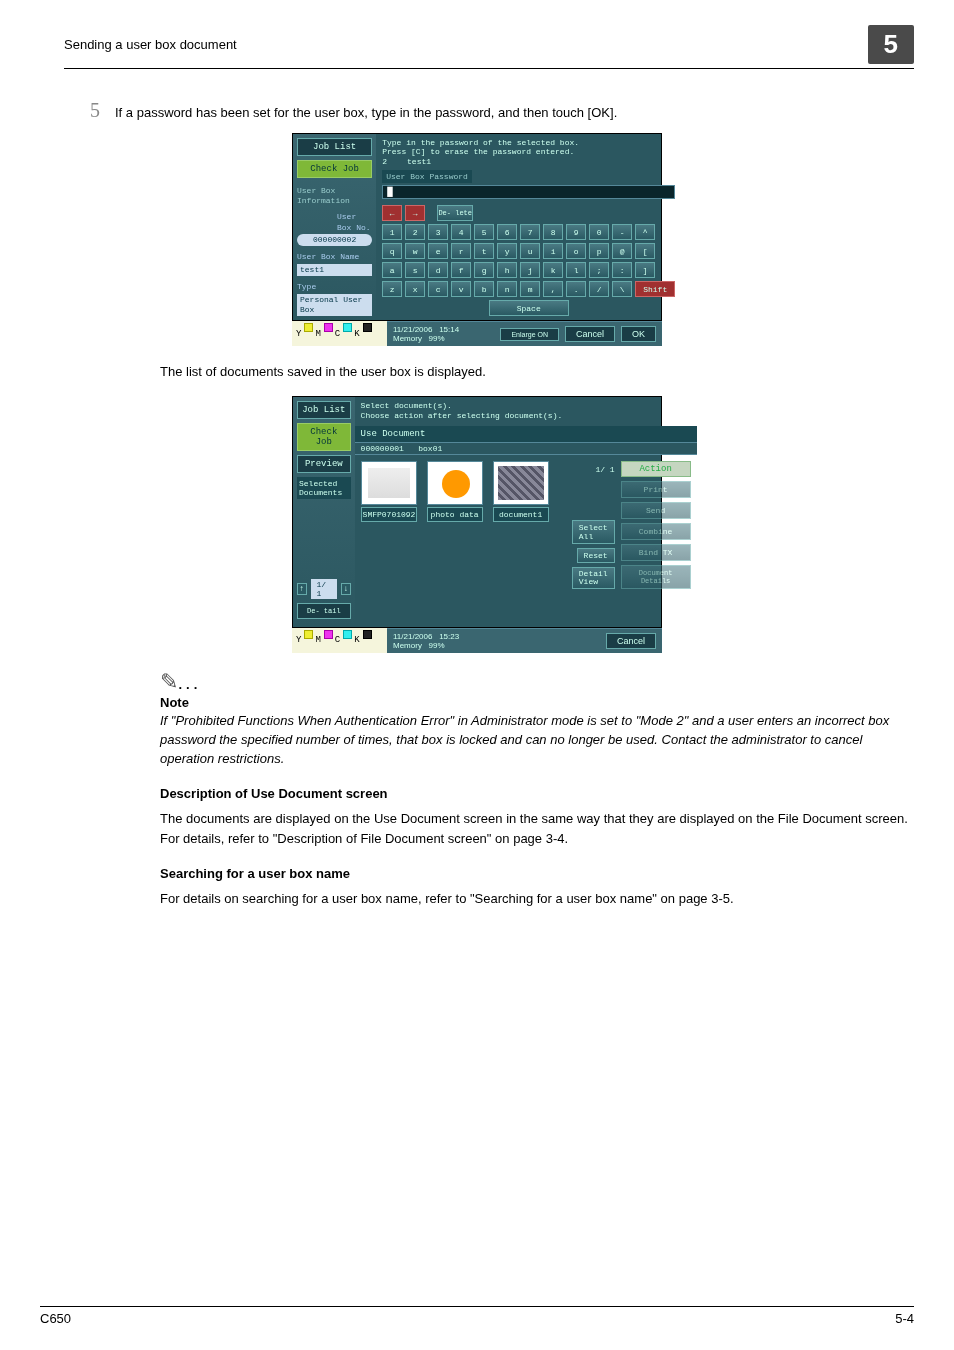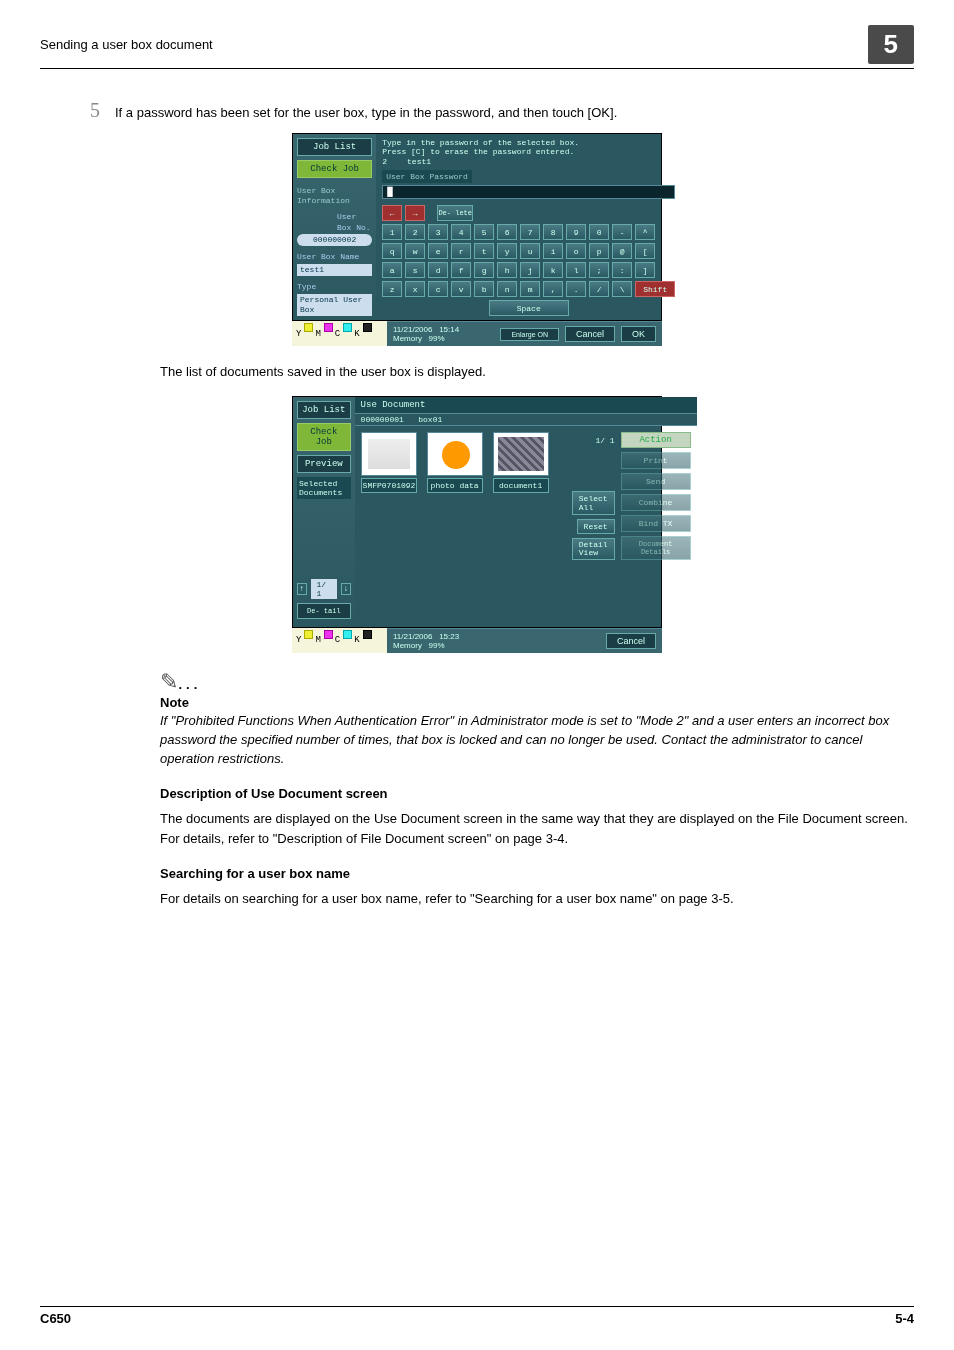--- a/index.html
+++ b/index.html
@@ -1,17 +1,17 @@
 <!DOCTYPE html>
 <html><head>
 <meta charset="utf-8">
 <style>
   * { margin: 0; padding: 0; box-sizing: border-box; }
   body { font-family: Arial, Helvetica, sans-serif; font-size: 13px; color: #000; background: #fff; width: 954px; margin: 0 auto; padding: 0 40px; }
-  .header { display: flex; justify-content: space-between; align-items: center; border-bottom: 1px solid #000; padding: 25px 0 4px 0; margin-bottom: 30px; }
+  .header { display: flex; justify-content: space-between; align-items: center; border-bottom: 1px solid #000; padding: 25px 0 4px 0; margin-bottom: 30px; margin-left: 24px; }
   .header-title { font-size: 13px; }
   .chapter-box { background: #4a4a4a; color: #fff; font-size: 26px; font-weight: bold; padding: 4px 16px; border-radius: 2px; }
   .step-row { display: flex; align-items: flex-start; margin-bottom: 10px; }
   .step-num { font-family: Georgia, serif; font-size: 20px; color: #888; width: 75px; text-align: right; padding-right: 15px; flex-shrink:0; }
   .step-text { flex: 1; line-height: 1.5; padding-top: 4px; }
   .body-text { margin-left: 120px; margin-top: 14px; margin-bottom: 14px; line-height: 1.5; }
   .screenshot { margin: 10px auto 16px auto; width: 370px; }
   .scr-frame { border: 1px solid #000; background: #2b5760; display: flex; position: relative; font-family: "Courier New", monospace; font-size: 9px; color: #cfe; }
   .scr-left { width: 95px; background: linear-gradient(#3a6670,#2b5760); padding: 4px; }
   .scr-left .hdr-btn { background: #1a3d46; border: 1px solid #6aa; color: #cfe; text-align: center; padding: 3px 2px; margin-bottom: 4px; font-size: 9px; }
@@ -56,21 +56,21 @@
   .mid-ctrl { display:flex; flex-direction:column; align-items:flex-end; gap:4px; padding-top:4px; width:60px;}
   .mid-ctrl .mbtn { background:linear-gradient(#4a7a83,#2a5a63); border:1px solid #6aa; color:#cfe; font-size:8px; padding:2px 6px;margin-left:41px;}
 
   .hand-icon { font-size: 22px; color: #555; }
   .dots { letter-spacing: 4px; font-weight: bold; }
   .note-block { margin-left: 120px; margin-bottom: 16px; }
   .note-label { font-weight: bold; margin-bottom: 2px; }
   .note-text { font-style: italic; line-height: 1.45; }
   .section-heading { font-weight: bold; margin-left: 120px; margin-top: 18px; margin-bottom: 8px; }
   .para { margin-left: 120px; line-height: 1.5; margin-bottom: 14px; }
-  .footer { position: fixed; bottom: 24px; left: 40px; right: 40px; width: 874px; border-top: 1px solid #000; display: flex; justify-content: space-between; padding-top: 4px; font-size: 13px; font-weight: bold; }
+  .footer { position: fixed; bottom: 24px; left: 40px; right: 40px; width: 874px; border-top: 1px solid #000; display: flex; justify-content: space-between; padding-top: 4px; font-size: 13px; }
   .pg-row { display:flex; align-items:center; gap:4px; }
   .pg-arrow { width:12px;height:12px;background:#2a5a63;border:1px solid #6aa;color:#cfe;font-size:8px;display:flex;align-items:center;justify-content:center;}
 </style>
 </head>
 <body>
 
 <div class="header">
   <div class="header-title">Sending a user box document</div>
   <div class="chapter-box">5</div>
 </div>
@@ -209,20 +209,24 @@
       <div style="background:#1a4952;color:#cfe;padding:2px;font-size:8px;margin-top:4px;">Selected Documents</div>
       <div style="height:80px;"></div>
       <div class="pg-row">
         <div class="pg-arrow">↑</div>
         <div style="background:#cde;color:#034;padding:1px 6px;font-size:8px;">1/  1</div>
         <div class="pg-arrow">↓</div>
       </div>
       <div class="hdr-btn" style="margin-top:4px;font-size:7px;">De- tail</div>
     </div>
     <div class="scr2-main">
+      <div class="scr-prompt" style="padding:4px 6px 2px;">
+        <div>Select document(s).</div>
+        <div>Choose action after selecting document(s).</div>
+      </div>
       <div class="scr2-tab">Use Document</div>
       <div class="scr2-sub">
         <span>000000001</span>&nbsp;&nbsp;
         <span>box01</span>
       </div>
       <div class="scr2-body">
         <div class="thumbs">
           <div class="thumb">
             <div class="thumb-img doc1"></div>
             <div class="thumb-cap">SMFP0701092</div>

